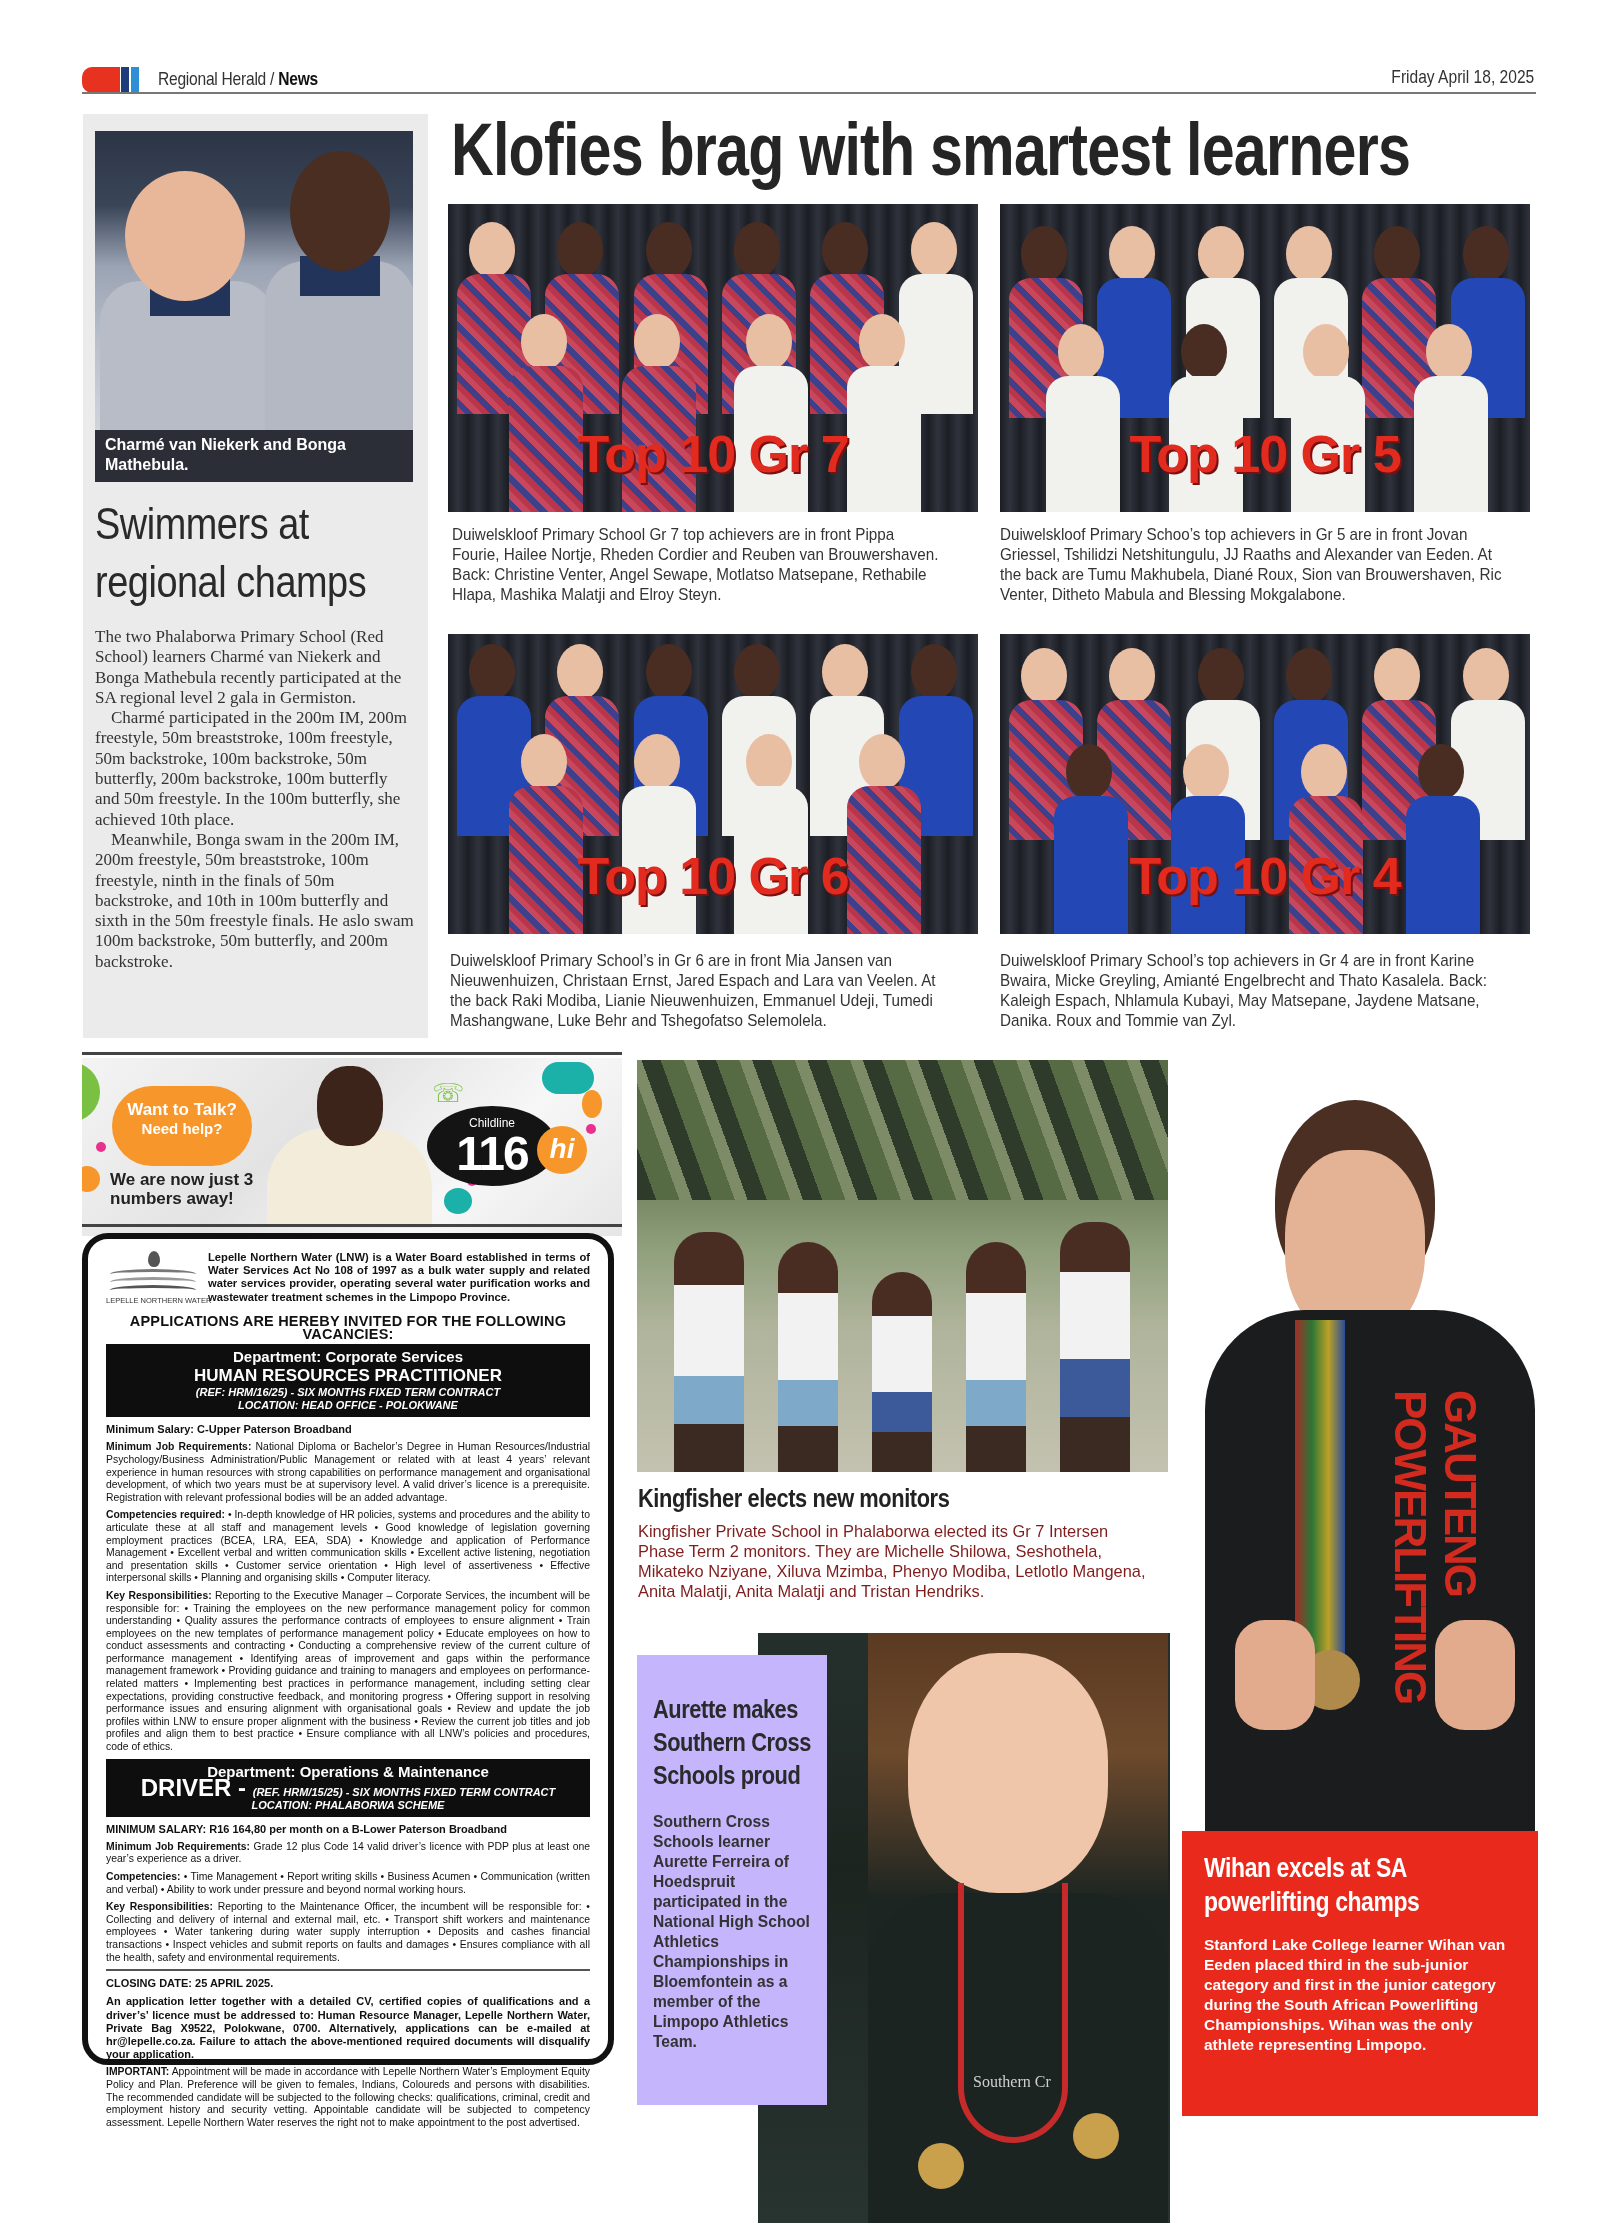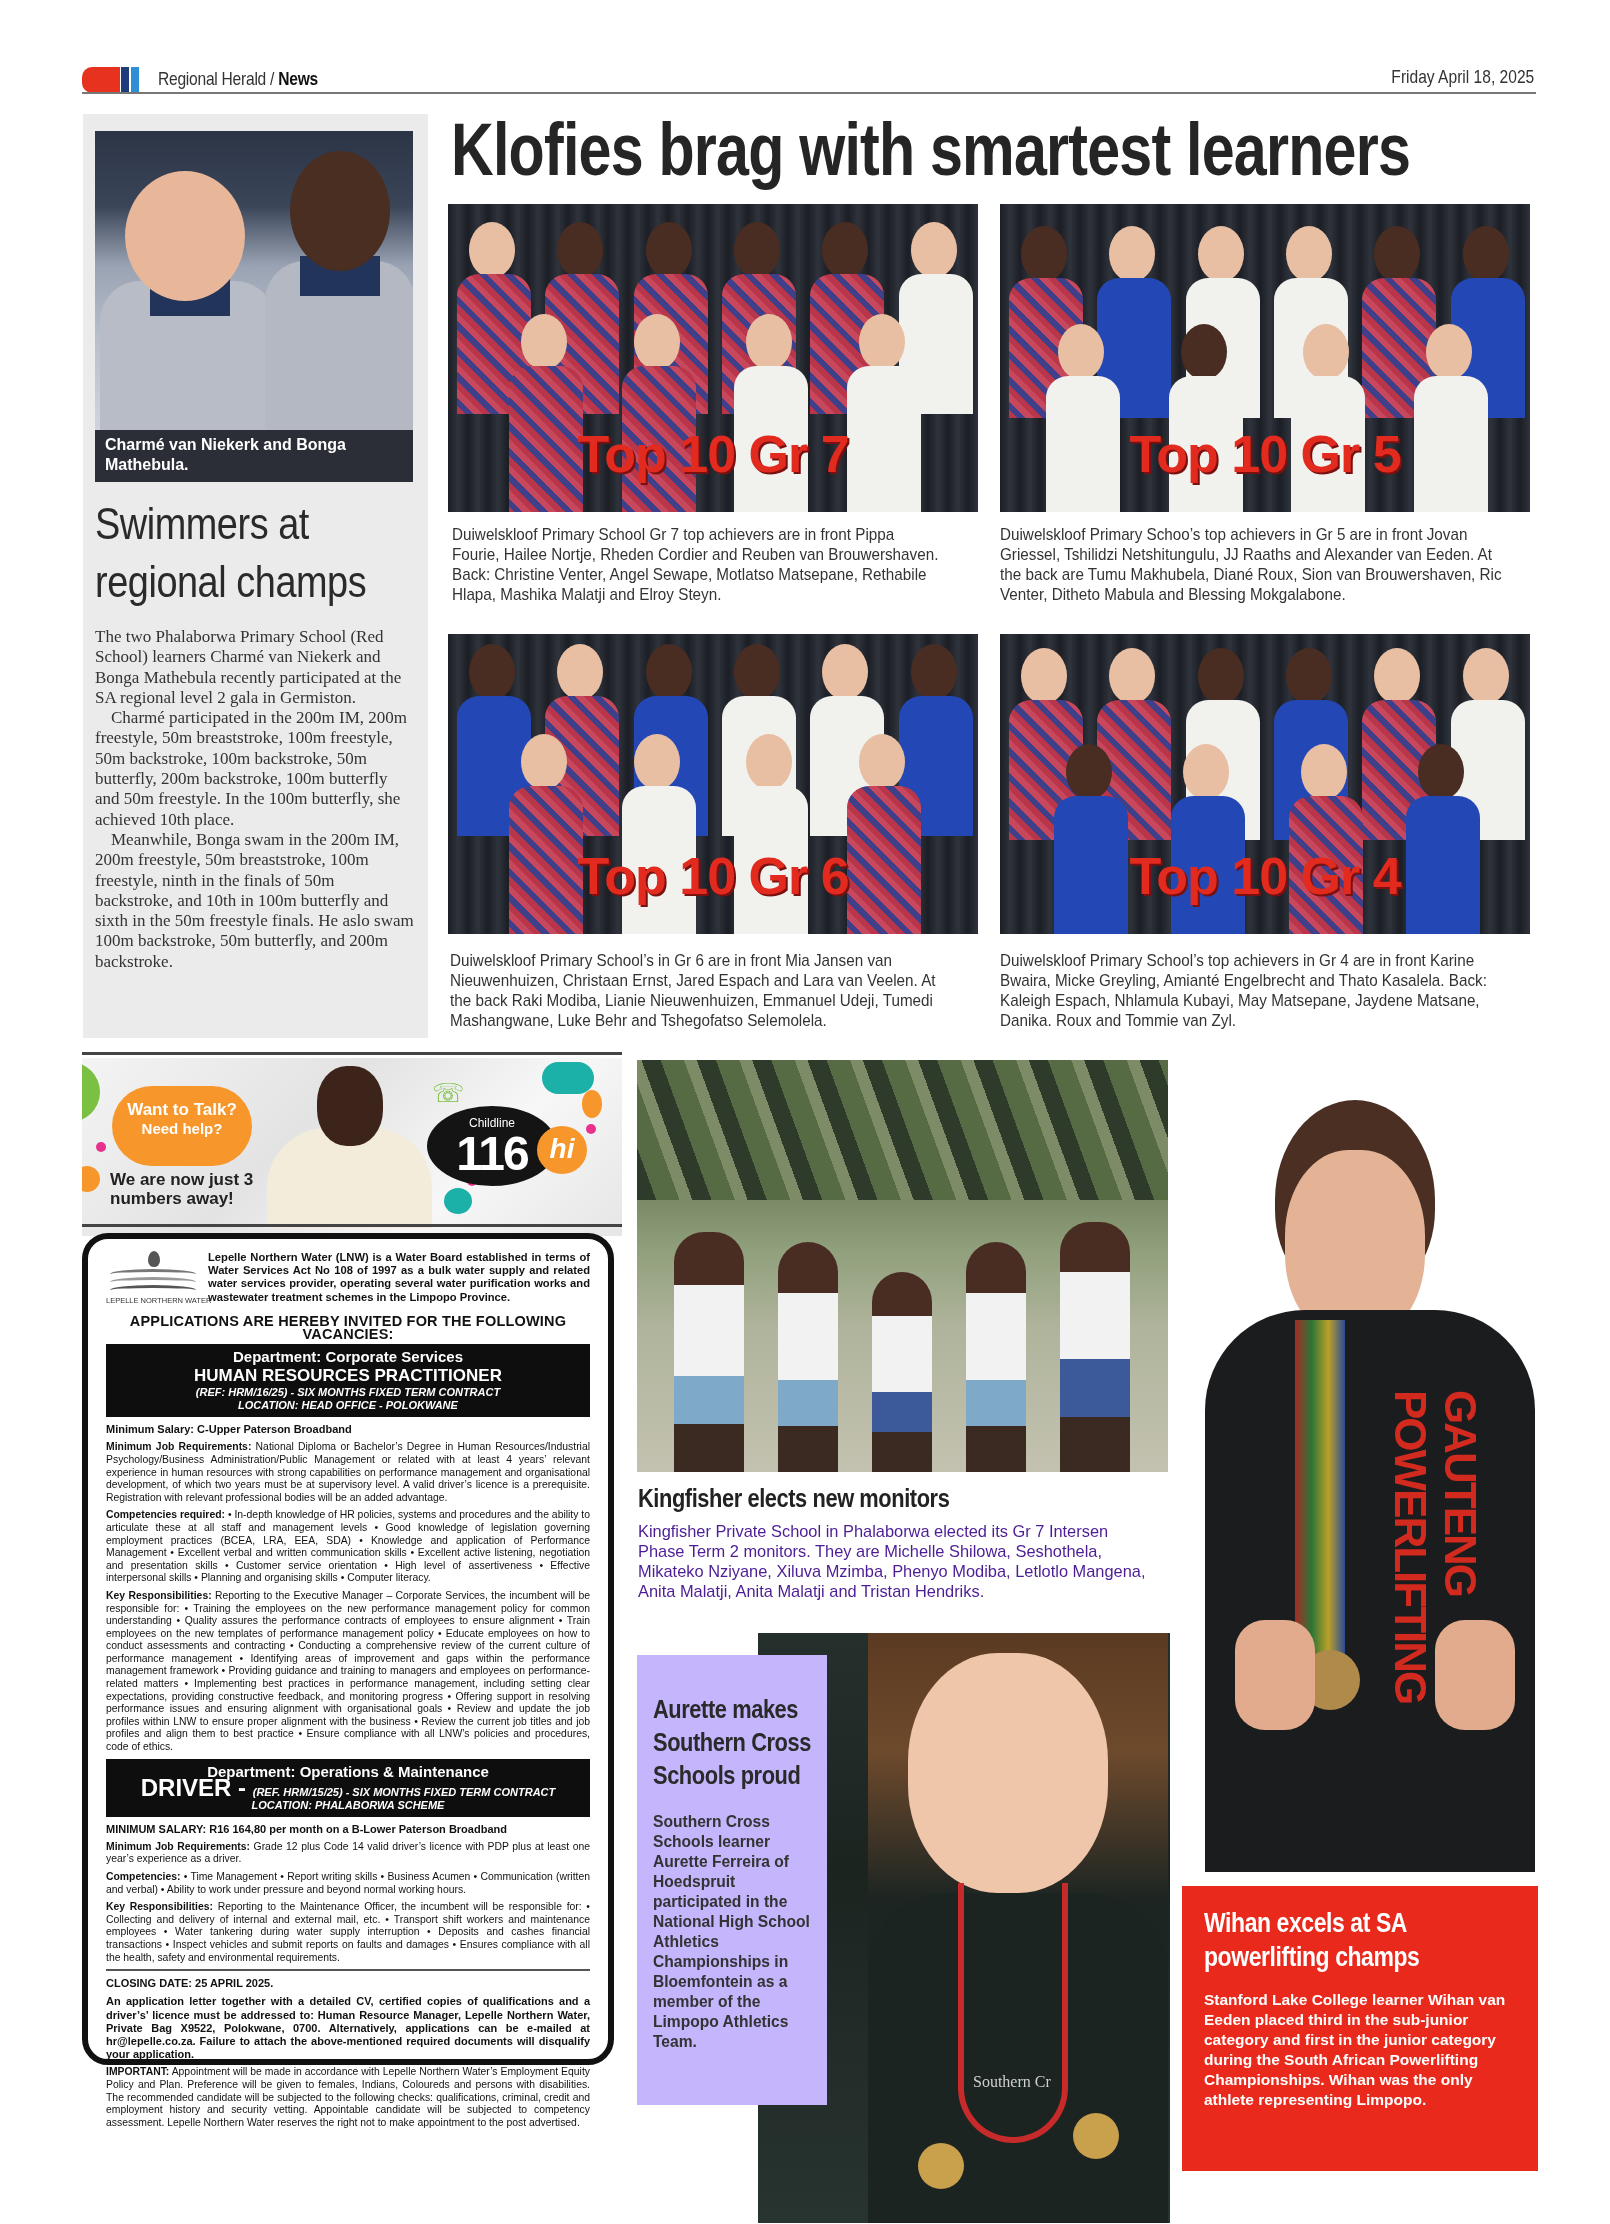--- a/index.html
+++ b/index.html
@@ -83,25 +83,25 @@
   .lnw-dept .d3 { font-weight: bold; font-style: italic; font-size: 11px; line-height: 13px; }
   .lnw-dept .big { font-size: 24px; font-style: normal; }
   .lnw p { text-align: justify; margin-bottom: 5px; }
   .lnw .hr { height: 2px; background: #555; margin: 4px 0 6px; }
   .lnw .boldp { font-weight: bold; font-size: 11px; line-height: 13.2px; }
 
   
   .kf-photo { left: 637px; top: 1060px; width: 531px; height: 412px; overflow:hidden;
     background: linear-gradient(180deg,#3d4a36 0%,#6a7a58 25%,#8e9e7a 45%,#b0b49c 65%,#c3c2b0 100%); }
   .kf-head { left: 638px; top: 1483px; font-size: 26px; font-weight: bold; color: #222; transform: scaleX(0.84); transform-origin: left; letter-spacing: -0.5px; white-space:nowrap; }
-  .kf-body { left: 638px; top: 1521px; width: 520px; font-size: 16.4px; line-height: 20px; color: #4c1d95; }
+  .kf-body { left: 638px; top: 1521px; width: 520px; font-size: 16.4px; line-height: 20px; color: #7f1d1d; }
 
   
   .wihan-photo { left: 1175px; top: 1060px; width: 364px; height: 812px; overflow: hidden; background: #ffffff; }
-  .wihan-box { left: 1182px; top: 1886px; width: 356px; height: 285px; background: #e8291c; color: #fff; padding: 20px 22px; }
+  .wihan-box { left: 1182px; top: 1831px; width: 356px; height: 285px; background: #e8291c; color: #fff; padding: 20px 22px; }
   .wihan-box .h { font-size: 28px; font-weight: bold; line-height: 34px; transform: scaleX(0.82); transform-origin: left; letter-spacing: -0.5px; white-space: nowrap; }
   .wihan-box .b { margin-top: 16px; font-size: 15.5px; font-weight: bold; line-height: 20px; }
 
   
   .aur-photo { left: 758px; top: 1633px; width: 412px; height: 590px; overflow: hidden; background: linear-gradient(180deg,#25302c,#1c2420 40%,#283430); }
   .aur-box { left: 637px; top: 1655px; width: 190px; height: 450px; background: #c4b5fd; padding: 38px 14px 10px 16px; clip-path: polygon(0 0, 100% 0, 100% 100%, 0 100%); }
   .aur-box .h { font-size: 26px; font-weight: bold; line-height: 33px; color: #2a2a2a; transform: scaleX(0.84); transform-origin: left; letter-spacing: -0.5px; width: 220px; }
   .aur-box .b { margin-top: 20px; font-size: 15.6px; font-weight: bold; line-height: 20px; color: #333; }
 </style>
 </head>

